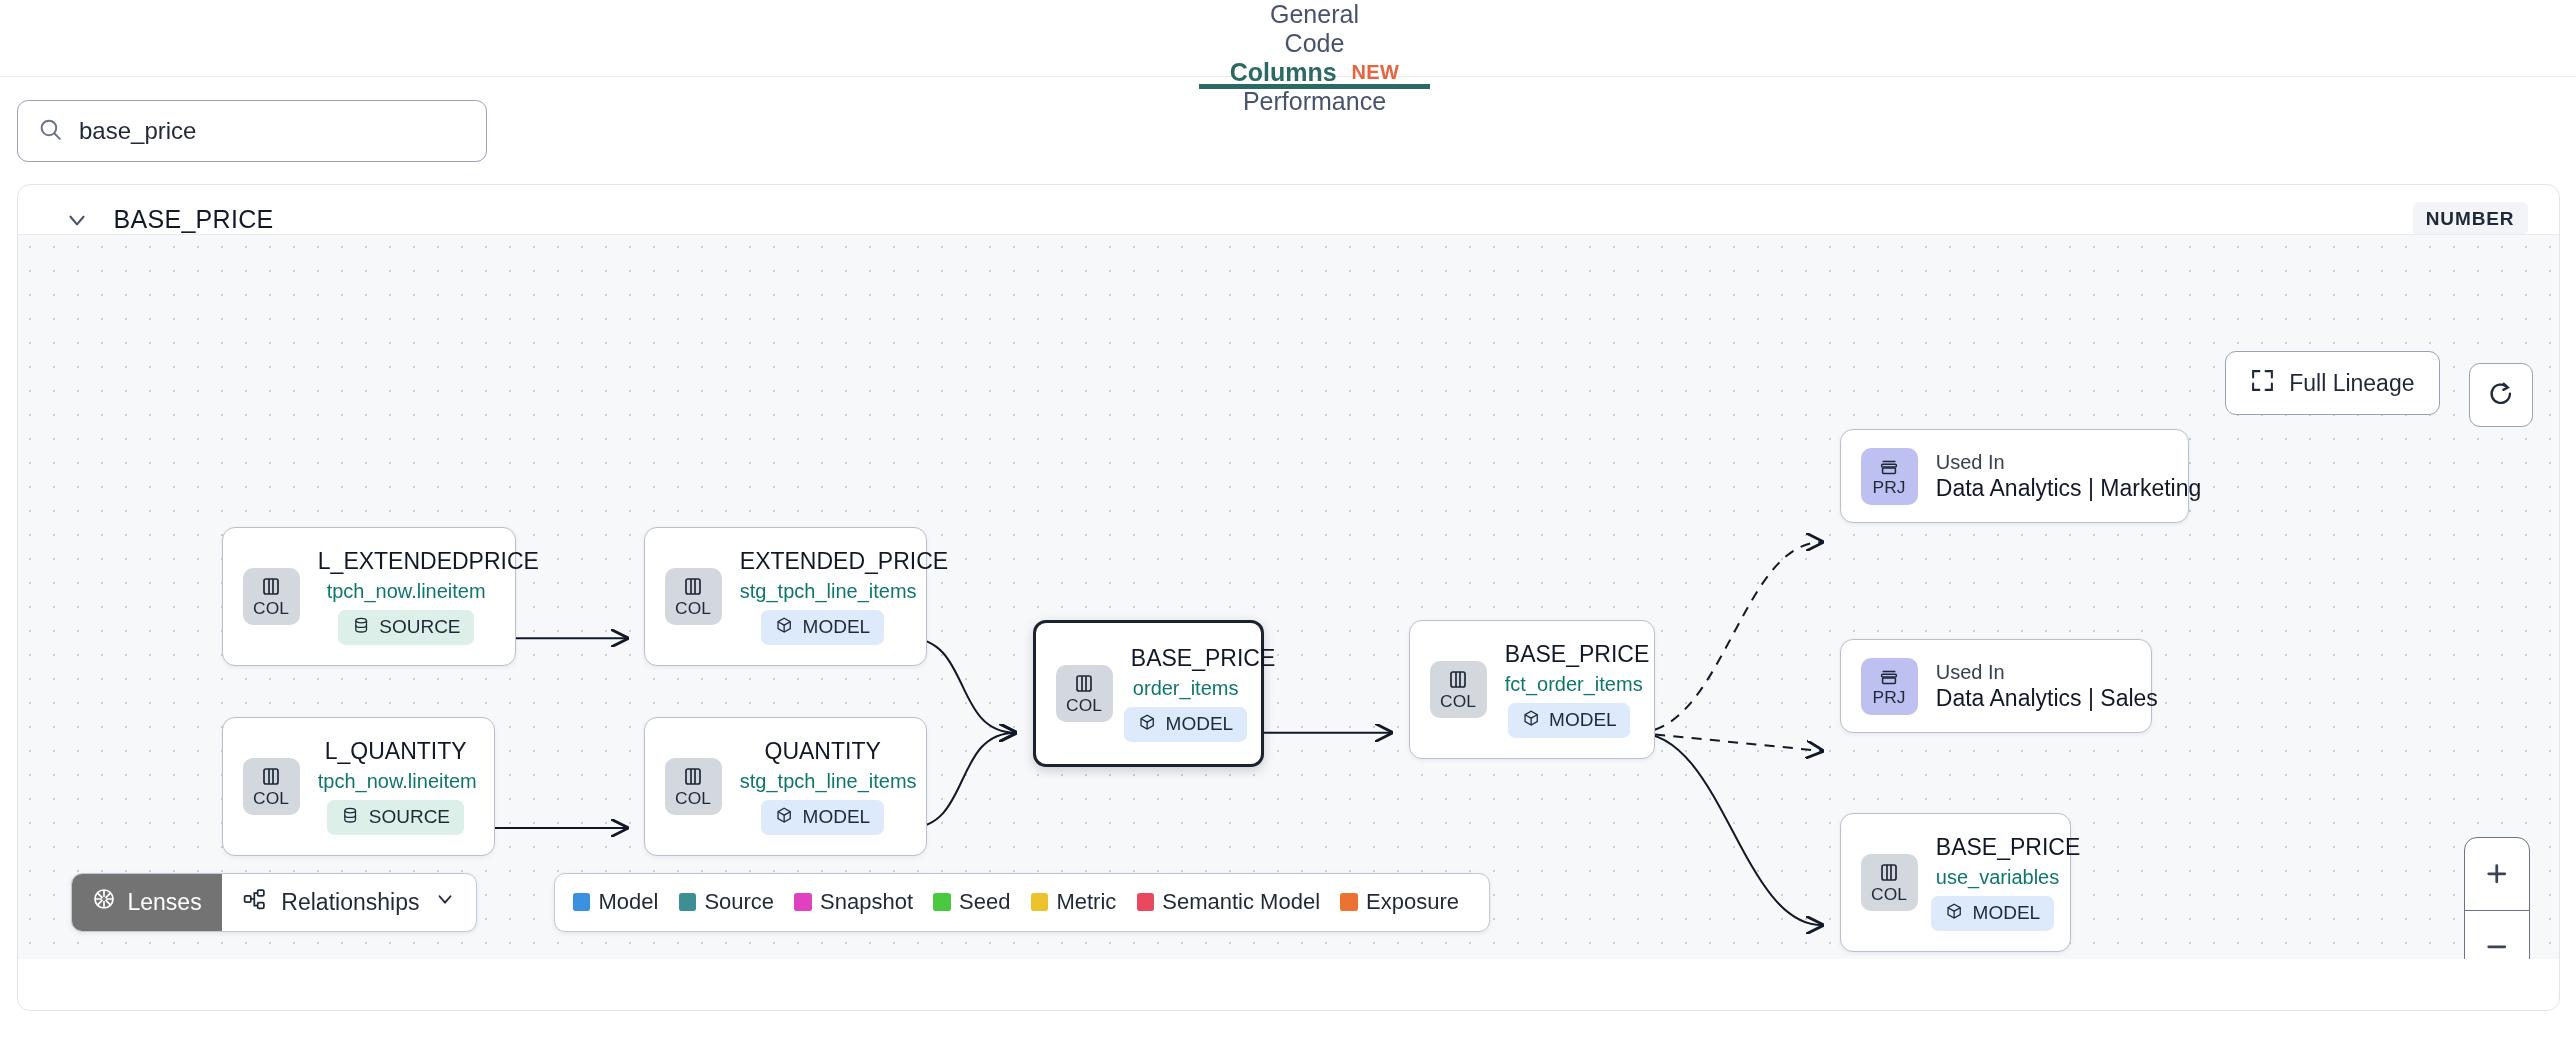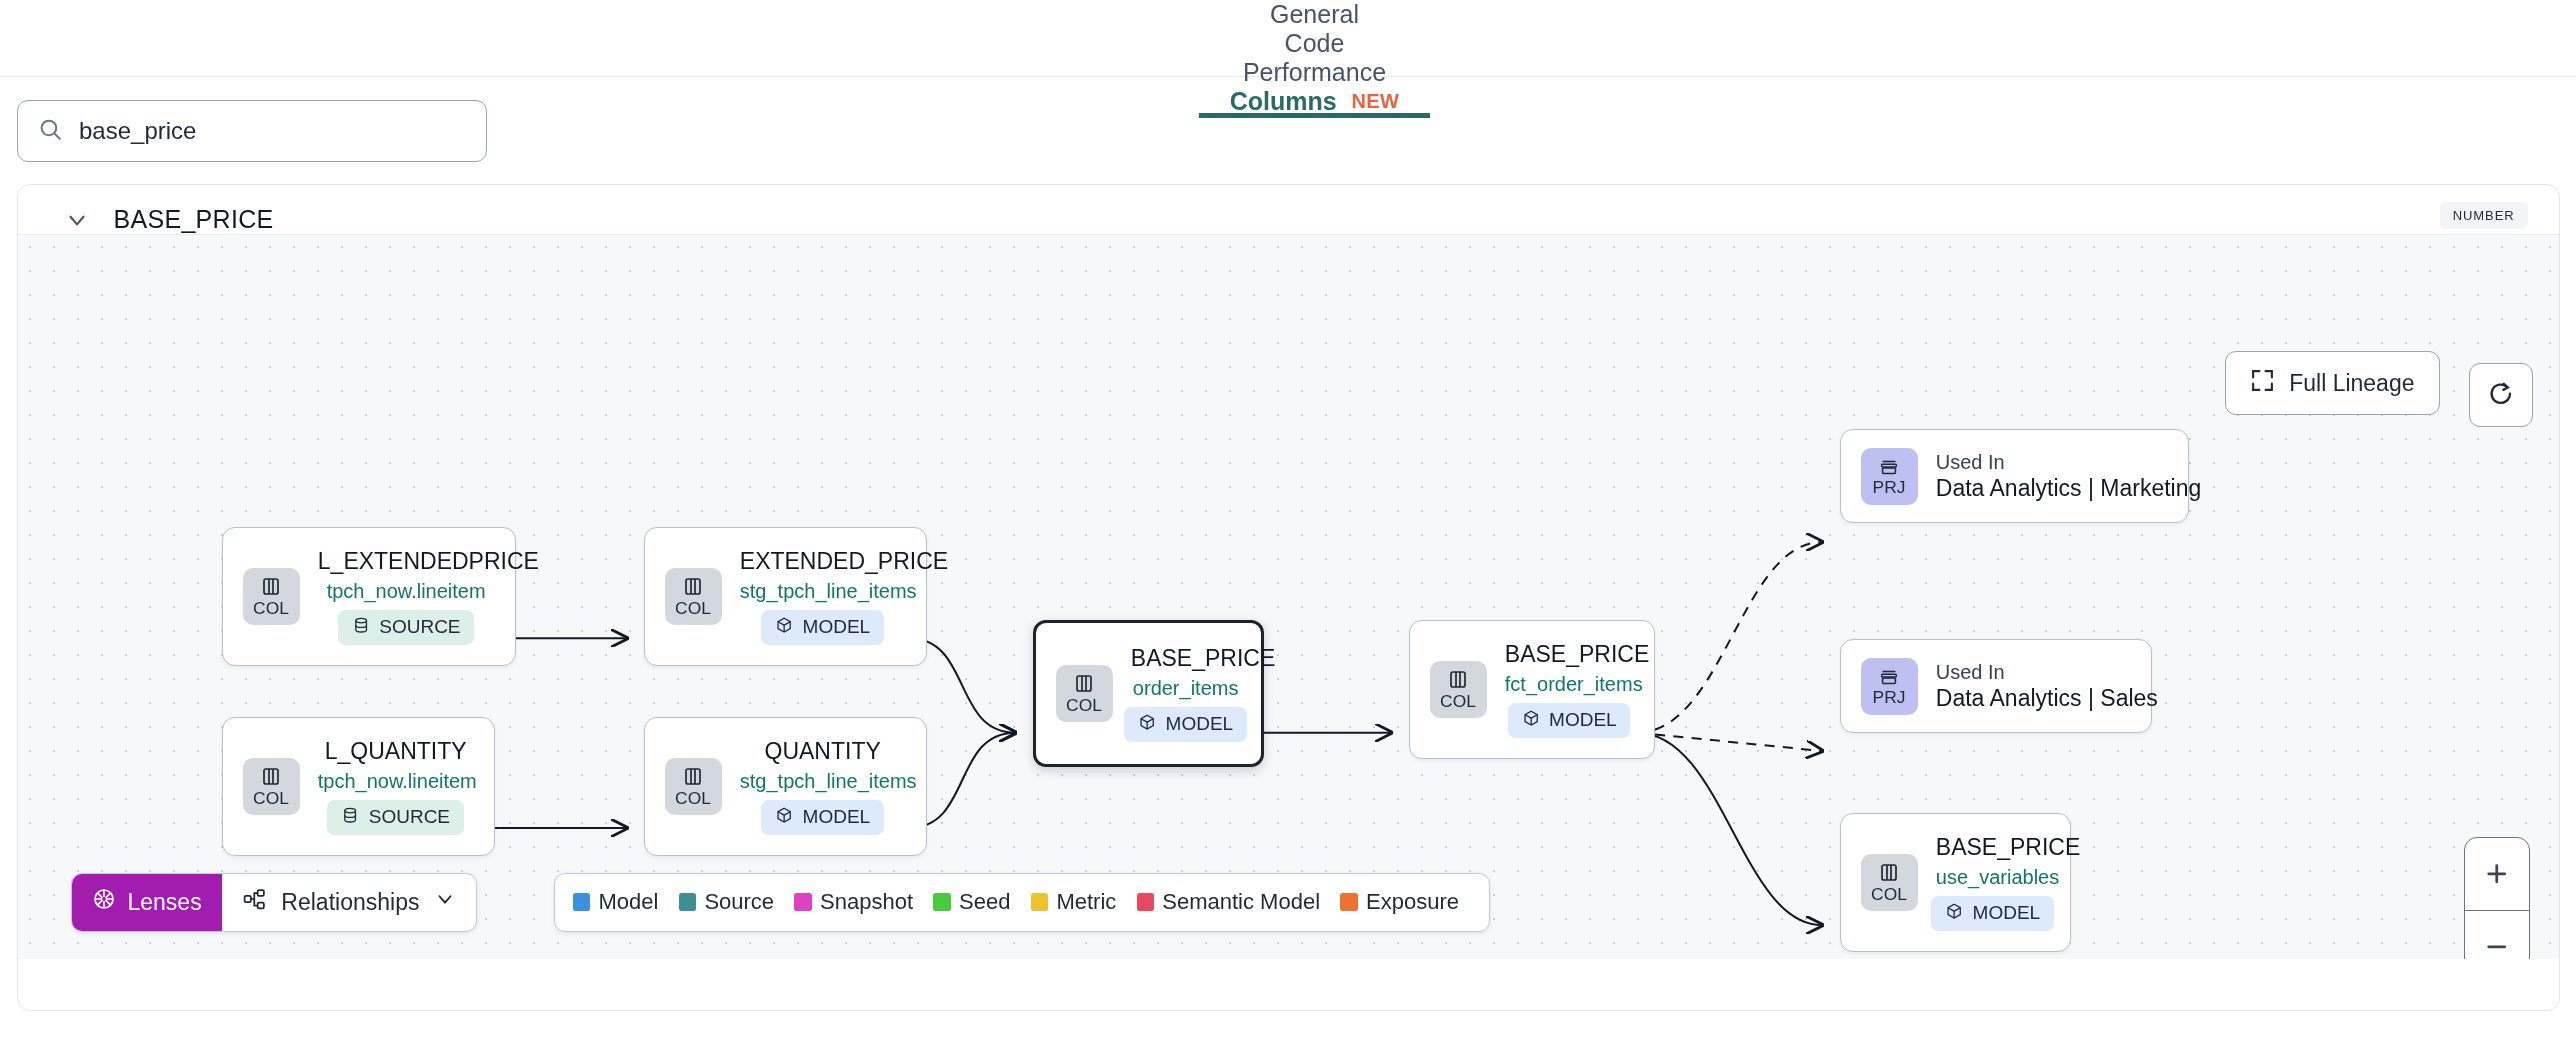--- a/index.html
+++ b/index.html
@@ -100,24 +100,25 @@
     margin-right: 24px;
     flex: 0 0 auto;
     cursor: pointer;
   }
   .col-title { font-size: 25px; color: #111827; letter-spacing: 0.3px; }
   .col-type {
     position: absolute;
     right: 31px; top: 16.5px;
     background: #f2f4f7;
     color: #1f2937;
-    font-size: 13px;
+    font-size: 19px;
     letter-spacing: 0.9px;
     padding: 6.4px 13px;
     border-radius: 6.4px;
+    font-weight: bold;
   }
   .col-desc {
     padding: 16.5px 0 18.3px 35px;
     font-size: 23px;
     color: #374151;
   }
 
   
   .canvas {
     position: relative;
@@ -232,21 +233,21 @@
     left: 53px; bottom: 27.5px;
     display: flex;
     height: 59px;
     border-radius: 11px;
     overflow: hidden;
     border: 1.8px solid #c3c9d4;
     background: #fff;
     box-shadow: 0 1.8px 4.6px rgba(16,24,40,.08);
   }
   .lenses-btn {
-    background: #a21caf;
+    background: #737373;
     color: #fff;
     display: flex; align-items: center; gap: 12px;
     padding: 0 20px;
     font-size: 23px;
     cursor: pointer;
   }
   .rel-btn {
     display: flex; align-items: center; gap: 14.7px;
     padding: 0 20px;
     font-size: 23px; color: #1f2937;
@@ -273,27 +274,27 @@
 </head>
 <body>
 
 <div class="tabbar">
   <div class="tab">
     <span>General</span>
   </div>
   <div class="tab">
     <span>Code</span>
   </div>
-  <div class="tab">
-    <span>Performance</span>
-  </div>
   <div class="tab active">
     <span>Columns</span>
     <span class="tab-new">NEW</span>
     <span class="tab-underline"></span>
+  </div>
+  <div class="tab">
+    <span>Performance</span>
   </div>
 </div>
 
 <div class="search-wrap">
   <div class="search-box">
     <span>
       <svg width="25" height="25" viewBox="0 0 24 24" fill="none" stroke="#6b7484" stroke-width="1.9">
         <circle cx="10.5" cy="10.5" r="7"></circle>
           <line x1="15.8" y1="15.8" x2="21" y2="21" stroke-linecap="round"></line>
       </svg>

